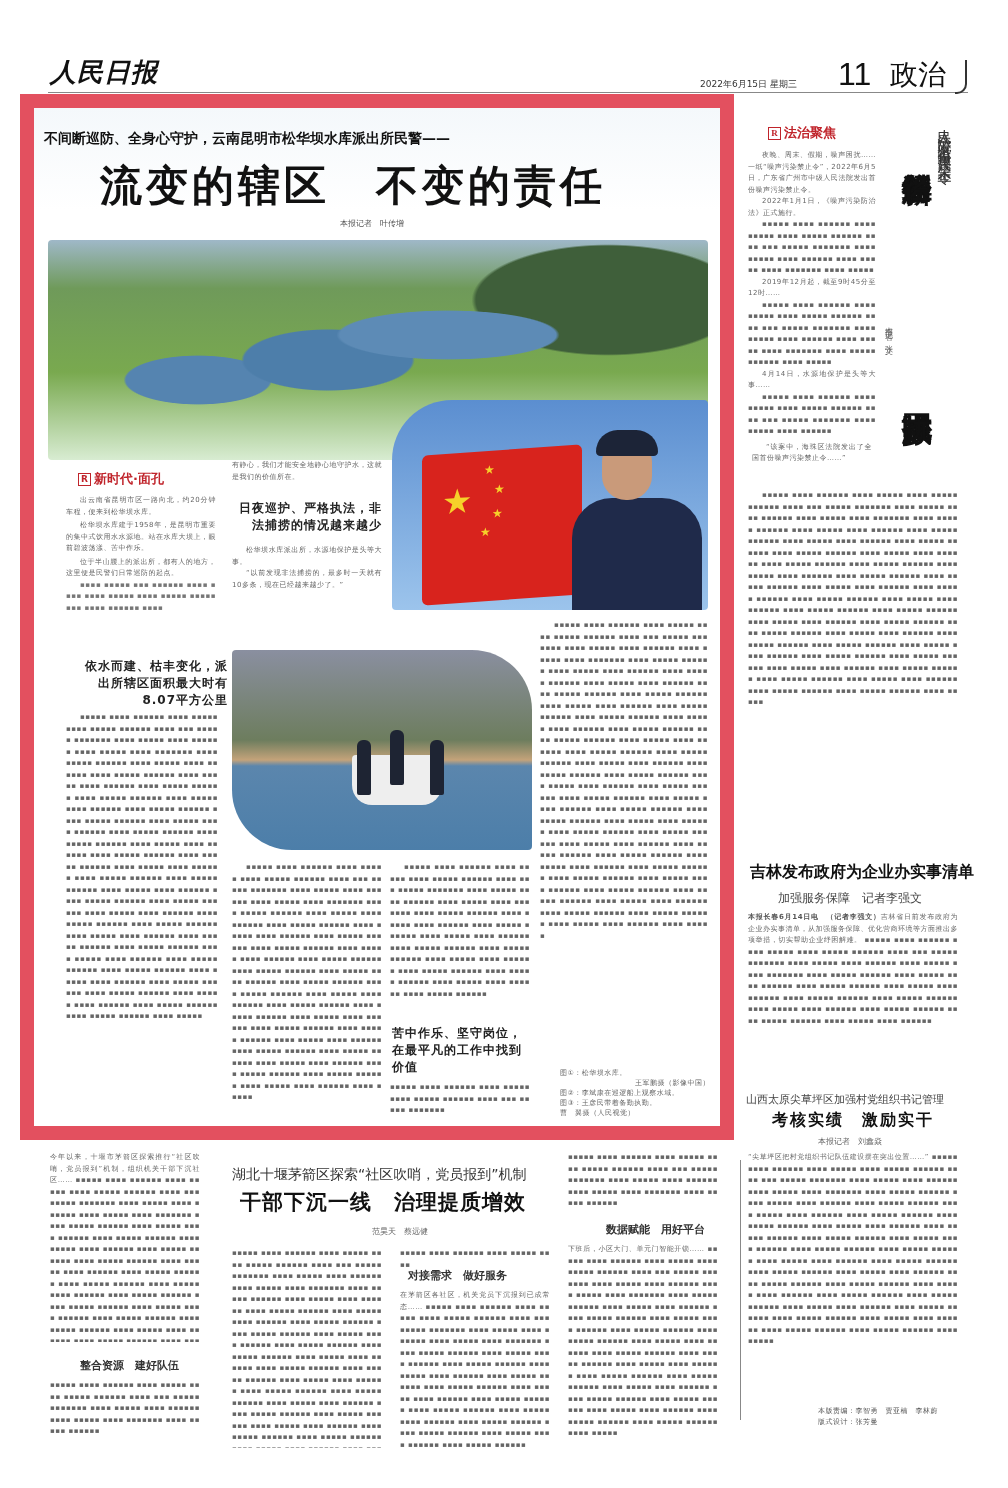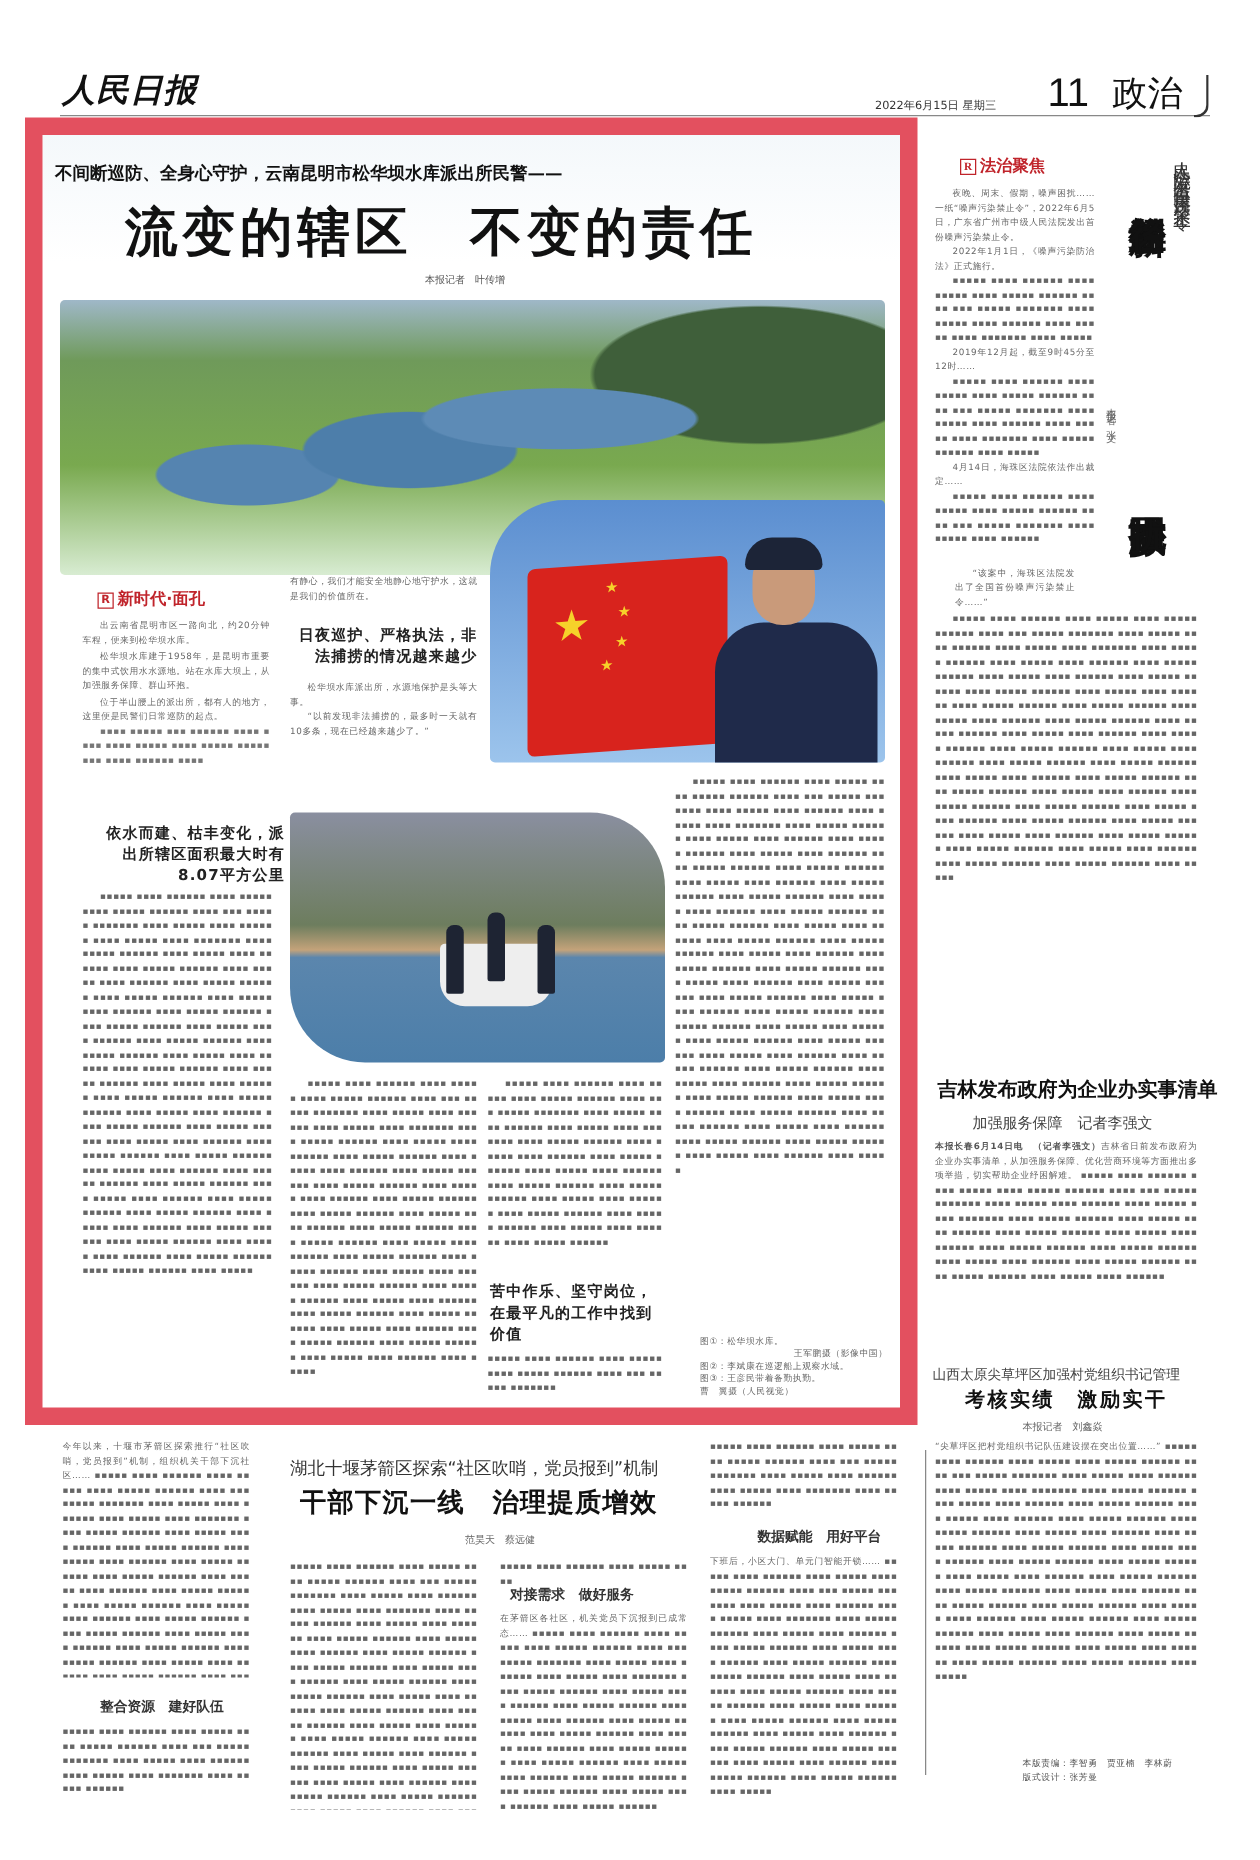--- a/index.html
+++ b/index.html
@@ -60,21 +60,21 @@
 <div class="abs headline">流变的辖区　不变的责任</div>
 <div class="abs byline">本报记者　叶传增</div>
 
 <div class="abs photo-lake"></div>
 
 <div class="abs rubric" style="left:78px;top:470px;">
   <span class="box">R</span><span>新时代·面孔</span>
 </div>
 <div class="abs col-text" style="left:66px;top:495px;width:150px;">
   <p style="margin:0 0 2px;text-indent:14px;">出云南省昆明市区一路向北，约20分钟车程，便来到松华坝水库。</p>
-  <p style="margin:0 0 2px;text-indent:14px;">松华坝水库建于1958年，是昆明市重要的集中式饮用水水源地。站在水库大坝上，从加强服务保障、群山环抱。</p>
+  <p style="margin:0 0 2px;text-indent:14px;">松华坝水库建于1958年，是昆明市重要的集中式饮用水水源地。站在水库大坝上，眼前碧波荡漾、苦中作乐。</p>
   <p style="margin:0;text-indent:14px;">位于半山腰上的派出所，都有人的地方，这里便是民警们日常巡防的起点。</p>
   <p style="margin:0;text-indent:14px;color:#777;">▪▪▪▪ ▪▪▪▪▪ ▪▪▪ ▪▪▪▪▪▪ ▪▪▪▪ ▪▪▪▪ ▪▪▪▪ ▪▪▪▪▪ ▪▪▪▪ ▪▪▪▪▪ ▪▪▪▪▪ ▪▪▪ ▪▪▪▪ ▪▪▪▪▪▪ ▪▪▪▪</p>
 </div>
 <div class="abs sub-head" style="left:78px;top:658px;width:150px;text-align:right;">依水而建、枯丰变化，派出所辖区面积最大时有8.07平方公里</div>
 <div class="abs col-text" style="left:66px;top:712px;width:152px;height:410px;overflow:hidden;">
   <p style="margin:0;text-indent:14px;">▪▪▪▪▪ ▪▪▪▪ ▪▪▪▪▪▪ ▪▪▪▪ ▪▪▪▪▪ ▪▪▪▪ ▪▪▪▪▪ ▪▪▪▪▪▪ ▪▪▪▪ ▪▪▪ ▪▪▪▪▪ ▪▪▪▪▪▪▪ ▪▪▪▪ ▪▪▪▪▪ ▪▪▪▪ ▪▪▪▪▪▪ ▪▪▪▪ ▪▪▪▪▪ ▪▪▪▪ ▪▪▪▪▪▪▪ ▪▪▪▪ ▪▪▪▪▪ ▪▪▪▪▪▪ ▪▪▪▪ ▪▪▪▪▪ ▪▪▪▪ ▪▪▪▪▪▪ ▪▪▪▪ ▪▪▪▪▪ ▪▪▪▪▪▪ ▪▪▪▪ ▪▪▪▪▪ ▪▪▪▪ ▪▪▪▪▪▪ ▪▪▪▪ ▪▪▪▪▪ ▪▪▪▪▪▪ ▪▪▪▪ ▪▪▪▪▪ ▪▪▪▪▪▪ ▪▪▪▪ ▪▪▪▪▪ ▪▪▪▪ ▪▪▪▪▪▪ ▪▪▪▪ ▪▪▪▪▪ ▪▪▪▪▪▪ ▪▪▪▪ ▪▪▪▪▪ ▪▪▪▪▪▪ ▪▪▪▪ ▪▪▪▪▪ ▪▪▪▪ ▪▪▪▪▪▪ ▪▪▪▪ ▪▪▪▪▪ ▪▪▪▪▪▪ ▪▪▪▪ ▪▪▪▪▪ ▪▪▪▪▪▪ ▪▪▪▪ ▪▪▪▪▪ ▪▪▪▪ ▪▪▪▪▪▪ ▪▪▪▪ ▪▪▪▪▪ ▪▪▪▪▪▪ ▪▪▪▪ ▪▪▪▪▪ ▪▪▪▪▪▪ ▪▪▪▪ ▪▪▪▪▪ ▪▪▪▪ ▪▪▪▪▪▪ ▪▪▪▪ ▪▪▪▪▪ ▪▪▪▪▪▪ ▪▪▪▪ ▪▪▪▪▪ ▪▪▪▪▪▪ ▪▪▪▪ ▪▪▪▪▪ ▪▪▪▪ ▪▪▪▪▪▪ ▪▪▪▪ ▪▪▪▪▪ ▪▪▪▪▪▪ ▪▪▪▪ ▪▪▪▪▪ ▪▪▪▪▪▪ ▪▪▪▪ ▪▪▪▪▪ ▪▪▪▪ ▪▪▪▪▪▪ ▪▪▪▪ ▪▪▪▪▪ ▪▪▪▪▪▪ ▪▪▪▪ ▪▪▪▪▪ ▪▪▪▪▪▪ ▪▪▪▪ ▪▪▪▪▪ ▪▪▪▪ ▪▪▪▪▪▪ ▪▪▪▪ ▪▪▪▪▪ ▪▪▪▪▪▪ ▪▪▪▪ ▪▪▪▪▪ ▪▪▪▪▪▪ ▪▪▪▪ ▪▪▪▪▪ ▪▪▪▪ ▪▪▪▪▪▪ ▪▪▪▪ ▪▪▪▪▪ ▪▪▪▪▪▪ ▪▪▪▪ ▪▪▪▪▪ ▪▪▪▪▪▪ ▪▪▪▪ ▪▪▪▪▪ ▪▪▪▪ ▪▪▪▪▪▪ ▪▪▪▪ ▪▪▪▪▪ ▪▪▪▪▪▪ ▪▪▪▪ ▪▪▪▪▪ ▪▪▪▪▪▪ ▪▪▪▪ ▪▪▪▪▪ ▪▪▪▪ ▪▪▪▪▪▪ ▪▪▪▪ ▪▪▪▪▪ ▪▪▪▪▪▪ ▪▪▪▪ ▪▪▪▪▪ ▪▪▪▪▪▪ ▪▪▪▪ ▪▪▪▪▪</p>
 </div>
 
 <div class="abs col-text" style="left:232px;top:460px;width:150px;">有静心，我们才能安全地静心地守护水，这就是我们的价值所在。</div>
 <div class="abs sub-head" style="left:232px;top:500px;width:150px;text-align:right;">日夜巡护、严格执法，非法捕捞的情况越来越少</div>
@@ -129,23 +129,23 @@
 
 <div class="abs rubric" style="left:768px;top:124px;font-family:Liberation Serif, serif;">
   <span class="box">R</span><span>法治聚焦</span>
 </div>
 <div class="abs col-text" style="left:748px;top:150px;width:128px;height:690px;overflow:hidden;">
   <p style="margin:0;text-indent:14px;">夜晚、周末、假期，噪声困扰……一纸“噪声污染禁止令”，2022年6月5日，广东省广州市中级人民法院发出首份噪声污染禁止令。</p>
   <p style="margin:0;text-indent:14px;">2022年1月1日，《噪声污染防治法》正式施行。</p>
   <p style="margin:0;text-indent:14px;">▪▪▪▪▪ ▪▪▪▪ ▪▪▪▪▪▪ ▪▪▪▪ ▪▪▪▪▪ ▪▪▪▪ ▪▪▪▪▪ ▪▪▪▪▪▪ ▪▪▪▪ ▪▪▪ ▪▪▪▪▪ ▪▪▪▪▪▪▪ ▪▪▪▪ ▪▪▪▪▪ ▪▪▪▪ ▪▪▪▪▪▪ ▪▪▪▪ ▪▪▪▪▪ ▪▪▪▪ ▪▪▪▪▪▪▪ ▪▪▪▪ ▪▪▪▪▪</p>
   <p style="margin:0;text-indent:14px;">2019年12月起，截至9时45分至12时……</p>
   <p style="margin:0;text-indent:14px;">▪▪▪▪▪ ▪▪▪▪ ▪▪▪▪▪▪ ▪▪▪▪ ▪▪▪▪▪ ▪▪▪▪ ▪▪▪▪▪ ▪▪▪▪▪▪ ▪▪▪▪ ▪▪▪ ▪▪▪▪▪ ▪▪▪▪▪▪▪ ▪▪▪▪ ▪▪▪▪▪ ▪▪▪▪ ▪▪▪▪▪▪ ▪▪▪▪ ▪▪▪▪▪ ▪▪▪▪ ▪▪▪▪▪▪▪ ▪▪▪▪ ▪▪▪▪▪ ▪▪▪▪▪▪ ▪▪▪▪ ▪▪▪▪▪</p>
-  <p style="margin:0;text-indent:14px;">4月14日，海珠区法院依法作出裁定……</p>
+  <p style="margin:0;text-indent:14px;">4月14日，水源地保护是头等大事……</p>
   <p style="margin:0;text-indent:14px;">▪▪▪▪▪ ▪▪▪▪ ▪▪▪▪▪▪ ▪▪▪▪ ▪▪▪▪▪ ▪▪▪▪ ▪▪▪▪▪ ▪▪▪▪▪▪ ▪▪▪▪ ▪▪▪ ▪▪▪▪▪ ▪▪▪▪▪▪▪ ▪▪▪▪ ▪▪▪▪▪ ▪▪▪▪ ▪▪▪▪▪▪</p>
-  <p style="margin:16px;text-indent:14px;">“该案中，海珠区法院发出了全国首份噪声污染禁止令……”</p>
+  <p style="margin:4px;text-indent:14px;">“该案中，海珠区法院发出了全国首份噪声污染禁止令……”</p>
 </div>
 <div class="abs vhead" style="left:936px;top:118px;font-size:14px;color:#333;letter-spacing:3px;">人民法院发出首份噪声污染禁止令</div>
 <div class="abs vhead" style="left:900px;top:150px;font-size:30px;font-weight:bold;color:#111;line-height:34px;">创新解纷途径</div>
 <div class="abs vhead" style="left:900px;top:390px;font-size:30px;font-weight:bold;color:#111;line-height:34px;">减少噪声困扰</div>
 <div class="abs vhead" style="left:882px;top:320px;font-size:8px;color:#666;letter-spacing:2px;">本报记者　张文</div>
 <div class="abs col-text" style="left:748px;top:490px;width:210px;height:350px;overflow:hidden;">
   <p style="margin:0;text-indent:14px;">▪▪▪▪▪ ▪▪▪▪ ▪▪▪▪▪▪ ▪▪▪▪ ▪▪▪▪▪ ▪▪▪▪ ▪▪▪▪▪ ▪▪▪▪▪▪ ▪▪▪▪ ▪▪▪ ▪▪▪▪▪ ▪▪▪▪▪▪▪ ▪▪▪▪ ▪▪▪▪▪ ▪▪▪▪ ▪▪▪▪▪▪ ▪▪▪▪ ▪▪▪▪▪ ▪▪▪▪ ▪▪▪▪▪▪▪ ▪▪▪▪ ▪▪▪▪▪ ▪▪▪▪▪▪ ▪▪▪▪ ▪▪▪▪▪ ▪▪▪▪ ▪▪▪▪▪▪ ▪▪▪▪ ▪▪▪▪▪ ▪▪▪▪▪▪ ▪▪▪▪ ▪▪▪▪▪ ▪▪▪▪ ▪▪▪▪▪▪ ▪▪▪▪ ▪▪▪▪▪ ▪▪▪▪▪▪ ▪▪▪▪ ▪▪▪▪▪ ▪▪▪▪▪▪ ▪▪▪▪ ▪▪▪▪▪ ▪▪▪▪ ▪▪▪▪▪▪ ▪▪▪▪ ▪▪▪▪▪ ▪▪▪▪▪▪ ▪▪▪▪ ▪▪▪▪▪ ▪▪▪▪▪▪ ▪▪▪▪ ▪▪▪▪▪ ▪▪▪▪ ▪▪▪▪▪▪ ▪▪▪▪ ▪▪▪▪▪ ▪▪▪▪▪▪ ▪▪▪▪ ▪▪▪▪▪ ▪▪▪▪▪▪ ▪▪▪▪ ▪▪▪▪▪ ▪▪▪▪ ▪▪▪▪▪▪ ▪▪▪▪ ▪▪▪▪▪ ▪▪▪▪▪▪ ▪▪▪▪ ▪▪▪▪▪ ▪▪▪▪▪▪ ▪▪▪▪ ▪▪▪▪▪ ▪▪▪▪ ▪▪▪▪▪▪ ▪▪▪▪ ▪▪▪▪▪ ▪▪▪▪▪▪ ▪▪▪▪ ▪▪▪▪▪ ▪▪▪▪▪▪ ▪▪▪▪ ▪▪▪▪▪ ▪▪▪▪ ▪▪▪▪▪▪ ▪▪▪▪ ▪▪▪▪▪ ▪▪▪▪▪▪ ▪▪▪▪ ▪▪▪▪▪ ▪▪▪▪▪▪ ▪▪▪▪ ▪▪▪▪▪ ▪▪▪▪ ▪▪▪▪▪▪ ▪▪▪▪ ▪▪▪▪▪ ▪▪▪▪▪▪ ▪▪▪▪ ▪▪▪▪▪ ▪▪▪▪▪▪ ▪▪▪▪ ▪▪▪▪▪ ▪▪▪▪ ▪▪▪▪▪▪ ▪▪▪▪ ▪▪▪▪▪ ▪▪▪▪▪▪ ▪▪▪▪ ▪▪▪▪▪ ▪▪▪▪▪▪ ▪▪▪▪ ▪▪▪▪▪ ▪▪▪▪ ▪▪▪▪▪▪ ▪▪▪▪ ▪▪▪▪▪ ▪▪▪▪▪▪ ▪▪▪▪ ▪▪▪▪▪ ▪▪▪▪▪▪ ▪▪▪▪ ▪▪▪▪▪ ▪▪▪▪ ▪▪▪▪▪▪ ▪▪▪▪ ▪▪▪▪▪ ▪▪▪▪▪▪ ▪▪▪▪ ▪▪▪▪▪ ▪▪▪▪▪▪ ▪▪▪▪ ▪▪▪▪▪</p>
 </div>
 
 <div class="abs" style="left:750px;top:862px;font-family:'DejaVu Serif',serif;font-weight:bold;font-size:16px;color:#111;">吉林发布政府为企业办实事清单</div>

